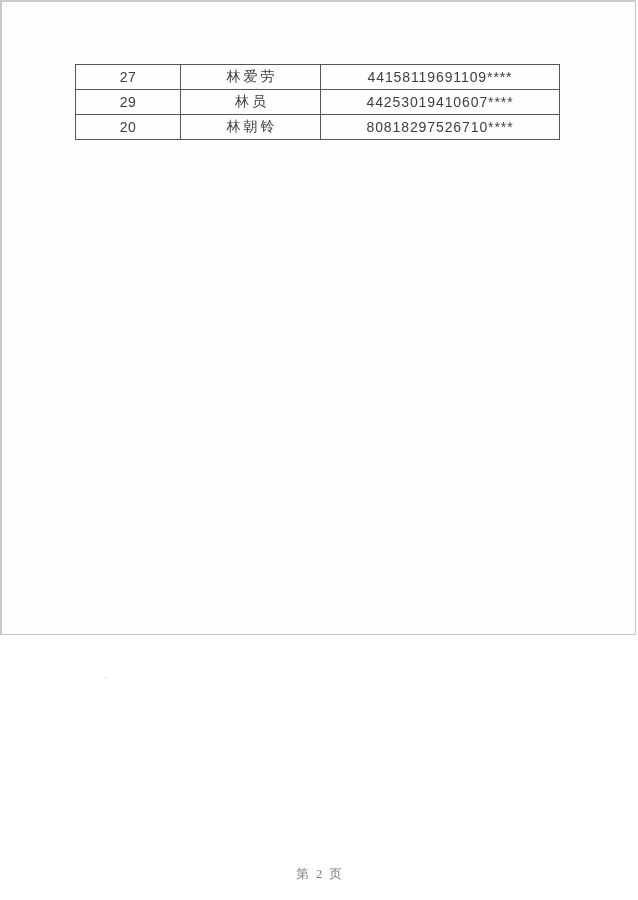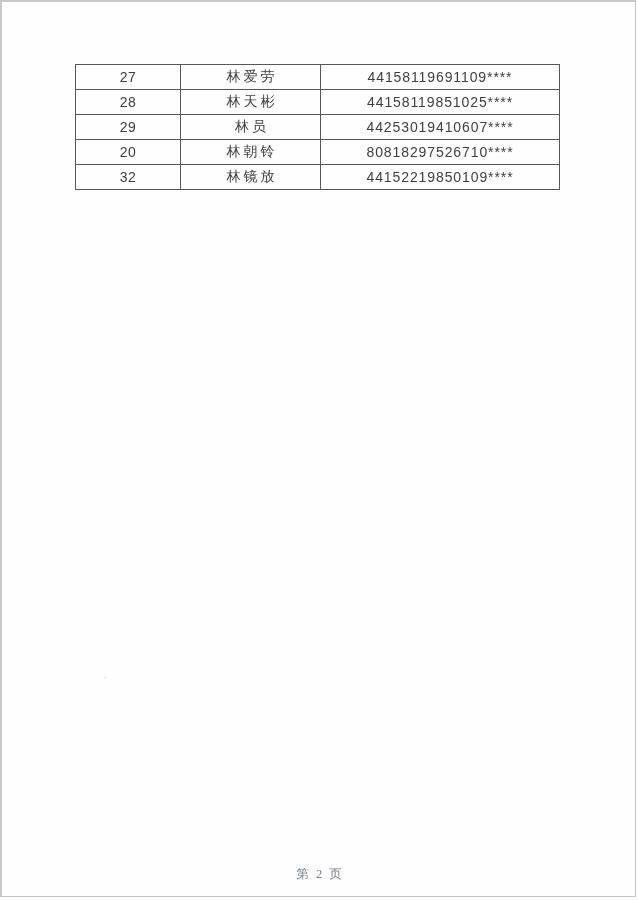--- a/index.html
+++ b/index.html
@@ -12,21 +12,21 @@
     position: relative;
     background: #ffffff;
     font-family: "Liberation Sans", sans-serif;
     overflow: hidden;
   }
   .scan-page {
     position: absolute;
     left: 0;
     top: 0;
     width: 636px;
-    height: 897px;
+    height: 635px;
     box-sizing: border-box;
     background: #fefefe;
     border-top: 2px solid var(--page_edge, #c9c9c9);
     border-left: 2px solid var(--page_edge, #c9c9c9);
     border-right: 1px solid var(--page_edge_light, #c3c3c3);
     border-bottom: 1px solid var(--page_edge_light, #c3c3c3);
   }
   .roster-table {
     position: absolute;
     left: 73px;
@@ -88,38 +88,28 @@
       <col style="width:140px">
       <col style="width:239px">
     </colgroup>
     <tbody>
       <tr>
         <td class="no-cell">27</td>
         <td class="name-cell">林爱劳</td>
         <td class="id-cell">44158119691109****</td>
       </tr>
       <tr>
-        <td class="no-cell">28</td>
-        <td class="name-cell">林天彬</td>
-        <td class="id-cell">44158119851025****</td>
-      </tr>
-      <tr>
         <td class="no-cell">29</td>
         <td class="name-cell">林员</td>
         <td class="id-cell">44253019410607****</td>
       </tr>
       <tr>
         <td class="no-cell">20</td>
         <td class="name-cell">林朝铃</td>
         <td class="id-cell">80818297526710****</td>
-      </tr>
-      <tr>
-        <td class="no-cell">32</td>
-        <td class="name-cell">林镜放</td>
-        <td class="id-cell">44152219850109****</td>
       </tr>
     </tbody>
   </table>
 
   <div class="speck"></div>
 
   <div class="page-footer">第 2 页</div>
 
 </div>
 

